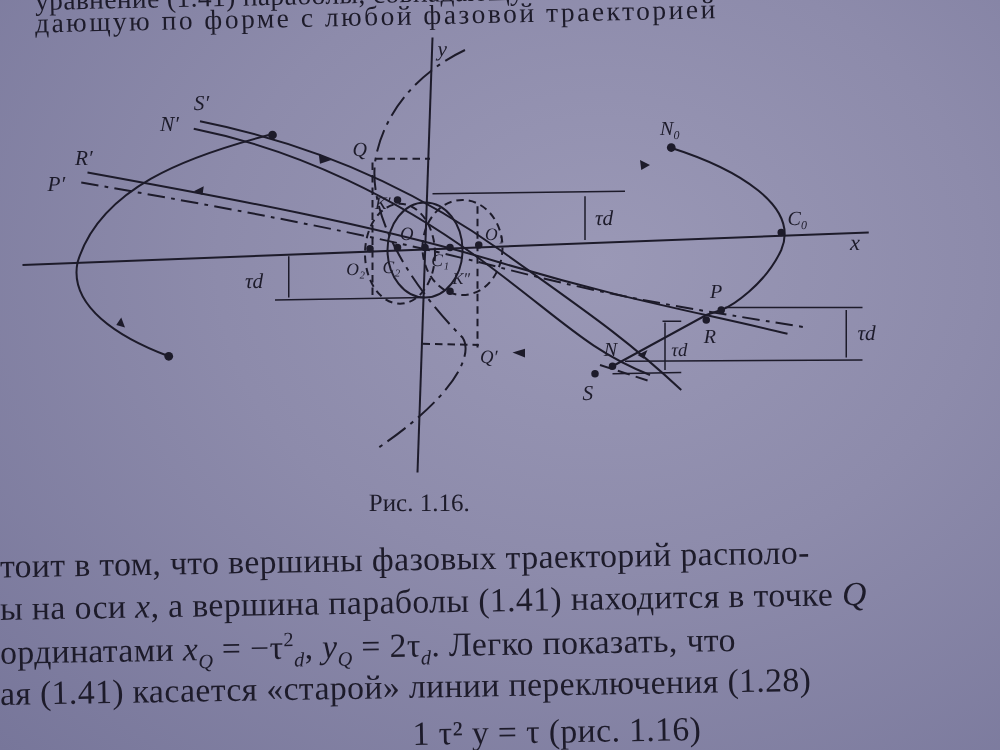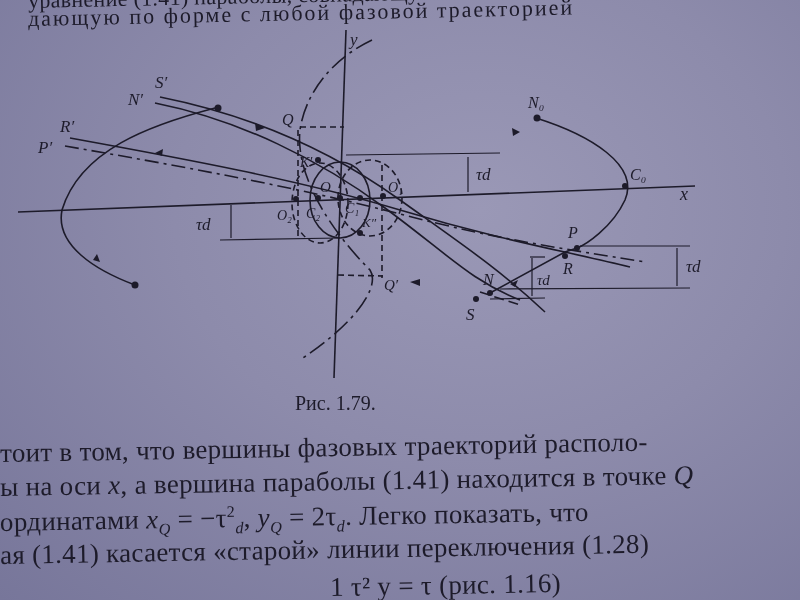--- a/index.html
+++ b/index.html
@@ -158,21 +158,21 @@
     <text class="lbl" x="568" y="238" font-size="16">P</text>
     <text class="lbl" x="563" y="274" font-size="16">R</text>
     <text class="lbl" x="483" y="285" font-size="16">N</text>
     <text class="lbl" x="466" y="320" font-size="17">S</text>
     <text class="lbl" x="476" y="180" font-size="17">τd</text>
     <text class="lbl" x="196" y="230" font-size="17">τd</text>
     <text class="lbl" x="686" y="272" font-size="17">τd</text>
     <text class="lbl" x="537" y="285" font-size="15">τd</text>
   </svg>
 
-  <div class="caption">Рис. 1.79.</div>
+  <div class="caption">Рис. 1.16.</div>
 
   <div class="text-line body-line l1"><span>тоит в том, что вершины фазовых траекторий располо-</span></div>
   <div class="text-line body-line l2"><span>ы на оси </span><i class="m">x</i><span>, а вершина параболы (1.41) находится в точке </span><i class="m">Q</i></div>
   <div class="text-line body-line l3"><span>ординатами  </span><i class="m">x</i><sub><i>Q</i></sub><span> = −τ</span><sup>2</sup><sub><i>d</i></sub><span>,  </span><i class="m">y</i><sub><i>Q</i></sub><span> = 2τ</span><sub><i>d</i></sub><span>. Легко показать, что</span></div>
   <div class="text-line body-line l4"><span>ая (1.41) касается «старой» линии переключения (1.28)</span></div>
   <div class="text-line body-line l5"><span>1   τ²    y = τ   (рис. 1.16)</span></div>
 
 </div>
 
 </body></html>

